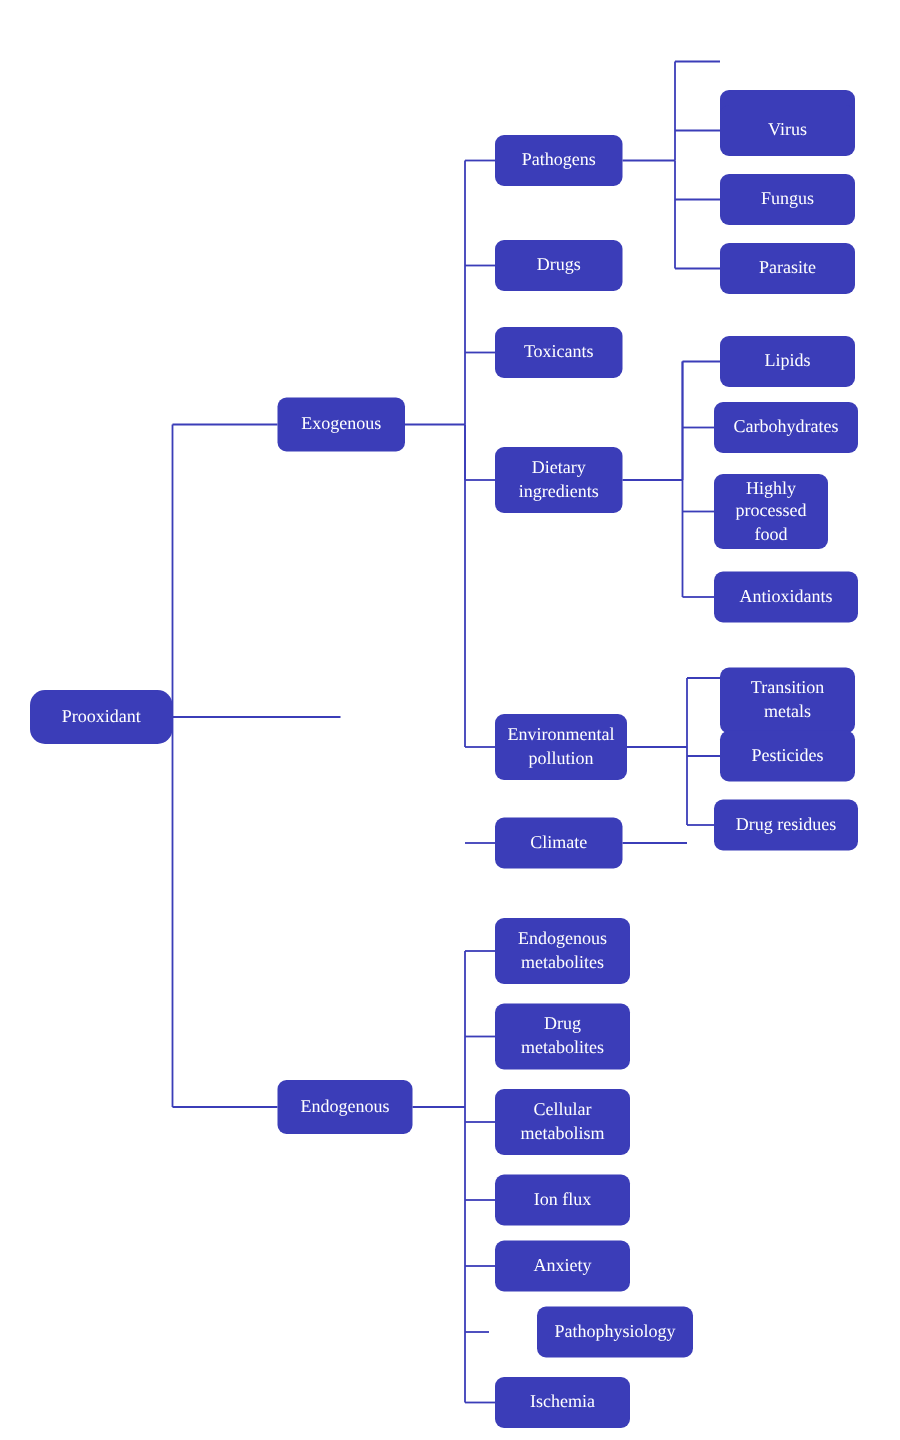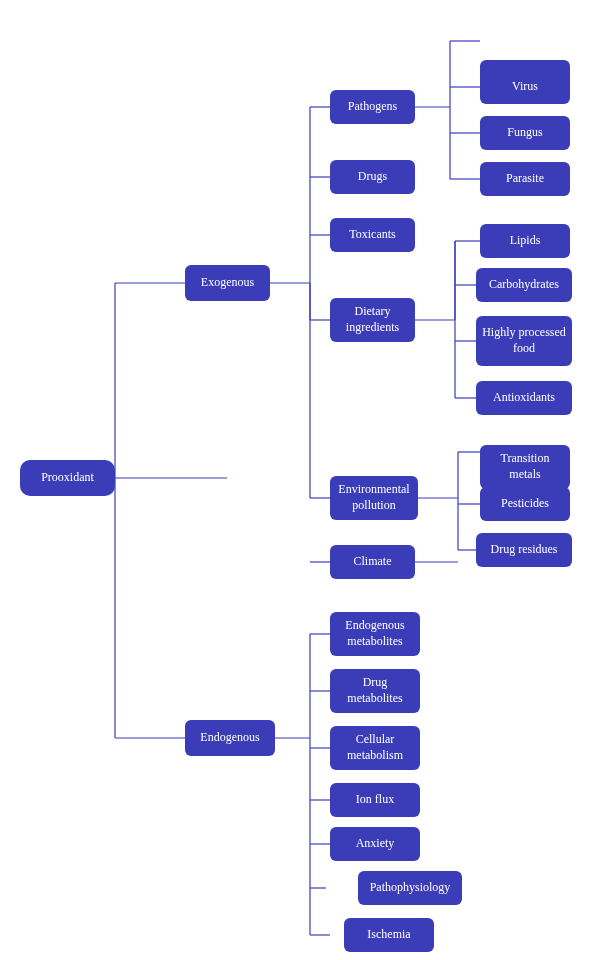--- a/index.html
+++ b/index.html
@@ -120,33 +120,33 @@
 pollution</div>
   <div class="node" style="left:330px; top:545px; width:85px; height:34px;">Climate</div>
 
   <div class="node" style="left:480px; top:24px; width:90px; height:34px;margin-top:36px;">Bacteria</div>
   <div class="node" style="left:480px; top:70px; width:90px; height:34px;">Virus</div>
   <div class="node" style="left:480px; top:116px; width:90px; height:34px;">Fungus</div>
   <div class="node" style="left:480px; top:162px; width:90px; height:34px;">Parasite</div>
 
   <div class="node" style="left:480px; top:224px; width:90px; height:34px;">Lipids</div>
   <div class="node" style="left:476px; top:268px; width:96px; height:34px;">Carbohydrates</div>
-  <div class="node" style="left:476px; top:316px; width:96px; height:50px;">Highly
+  <div class="node" style="left:476px; top:316px; width:76px; height:50px;">Highly
 processed
 food</div>
   <div class="node" style="left:476px; top:381px; width:96px; height:34px;">Antioxidants</div>
 
   <div class="node" style="left:480px; top:445px; width:90px; height:44px;">Transition
 metals</div>
   <div class="node" style="left:480px; top:487px; width:90px; height:34px;">Pesticides</div>
   <div class="node" style="left:476px; top:533px; width:96px; height:34px;">Drug residues</div>
 
   <div class="node" style="left:330px; top:612px; width:90px; height:44px;">Endogenous
 metabolites</div>
   <div class="node" style="left:330px; top:669px; width:90px; height:44px;">Drug
 metabolites</div>
   <div class="node" style="left:330px; top:726px; width:90px; height:44px;">Cellular
 metabolism</div>
   <div class="node" style="left:330px; top:783px; width:90px; height:34px;">Ion flux</div>
   <div class="node" style="left:330px; top:827px; width:90px; height:34px;text-align:center;">Anxiety</div>
   <div class="node" style="left:326px; top:871px; width:104px; height:34px;margin-left:32px;">Pathophysiology</div>
-  <div class="node" style="left:344px; top:918px; width:90px; height:34px;">Ischemia</div>
+  <div class="node" style="left:330px; top:918px; width:90px; height:34px;">Ischemia</div>
 </div>
 
 </body></html>

